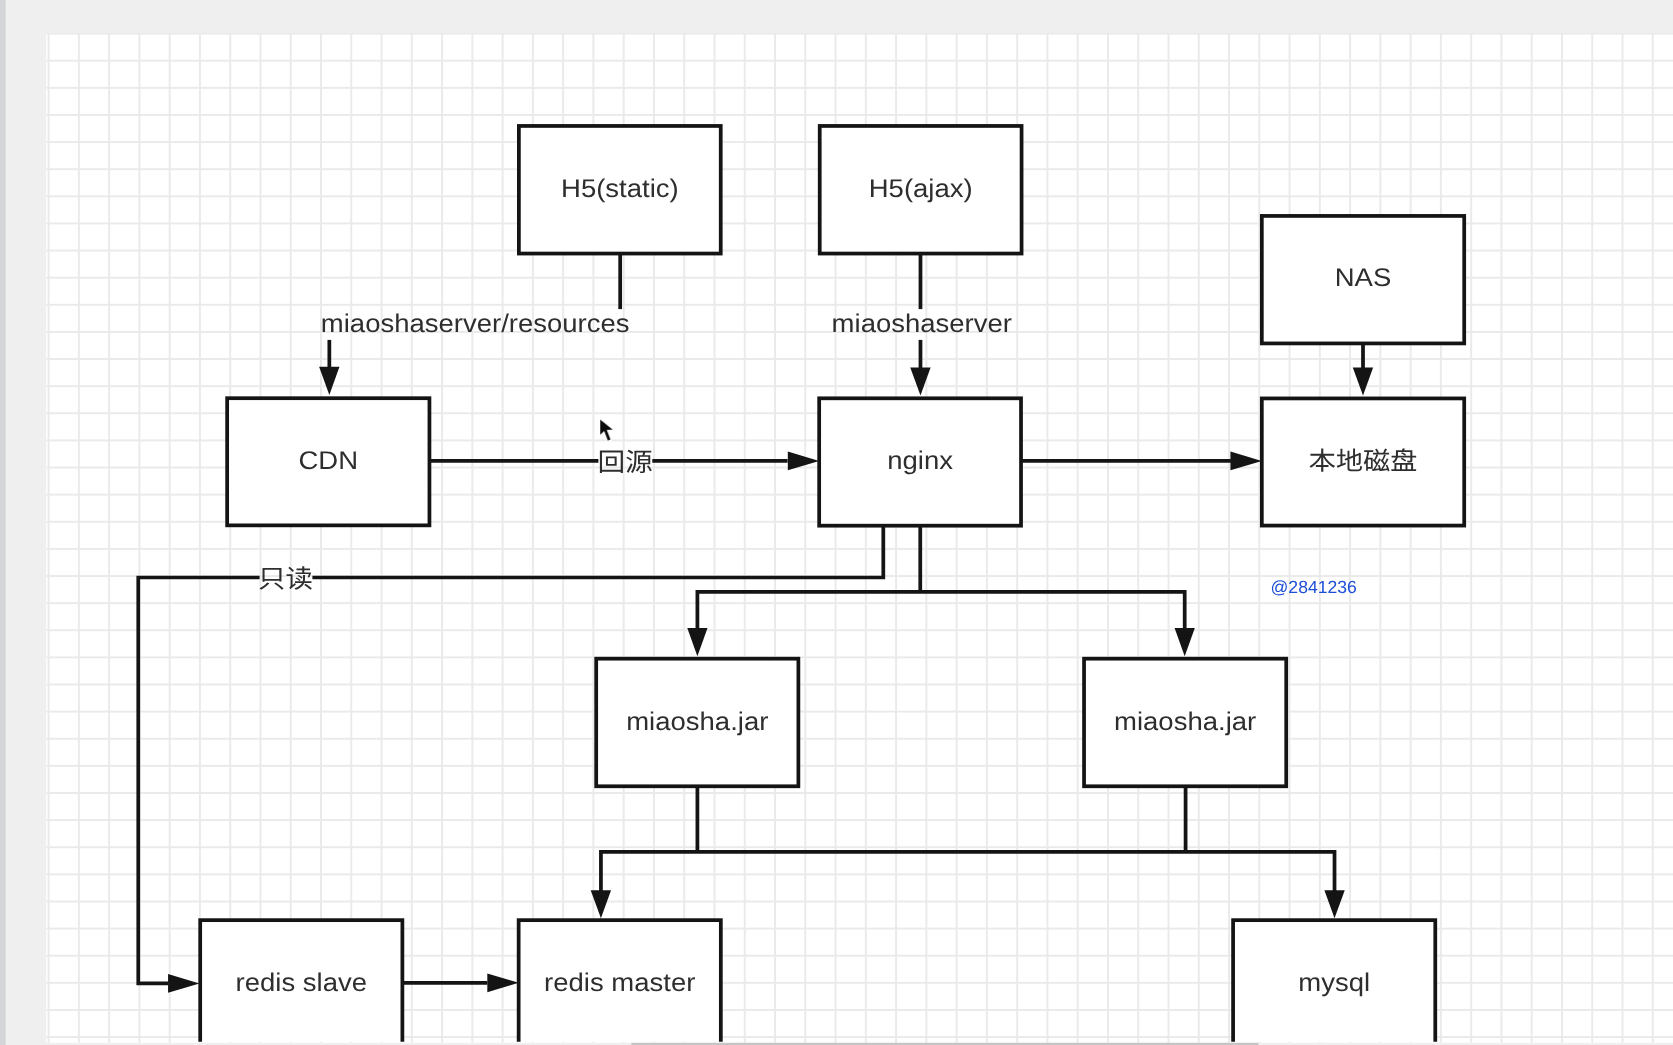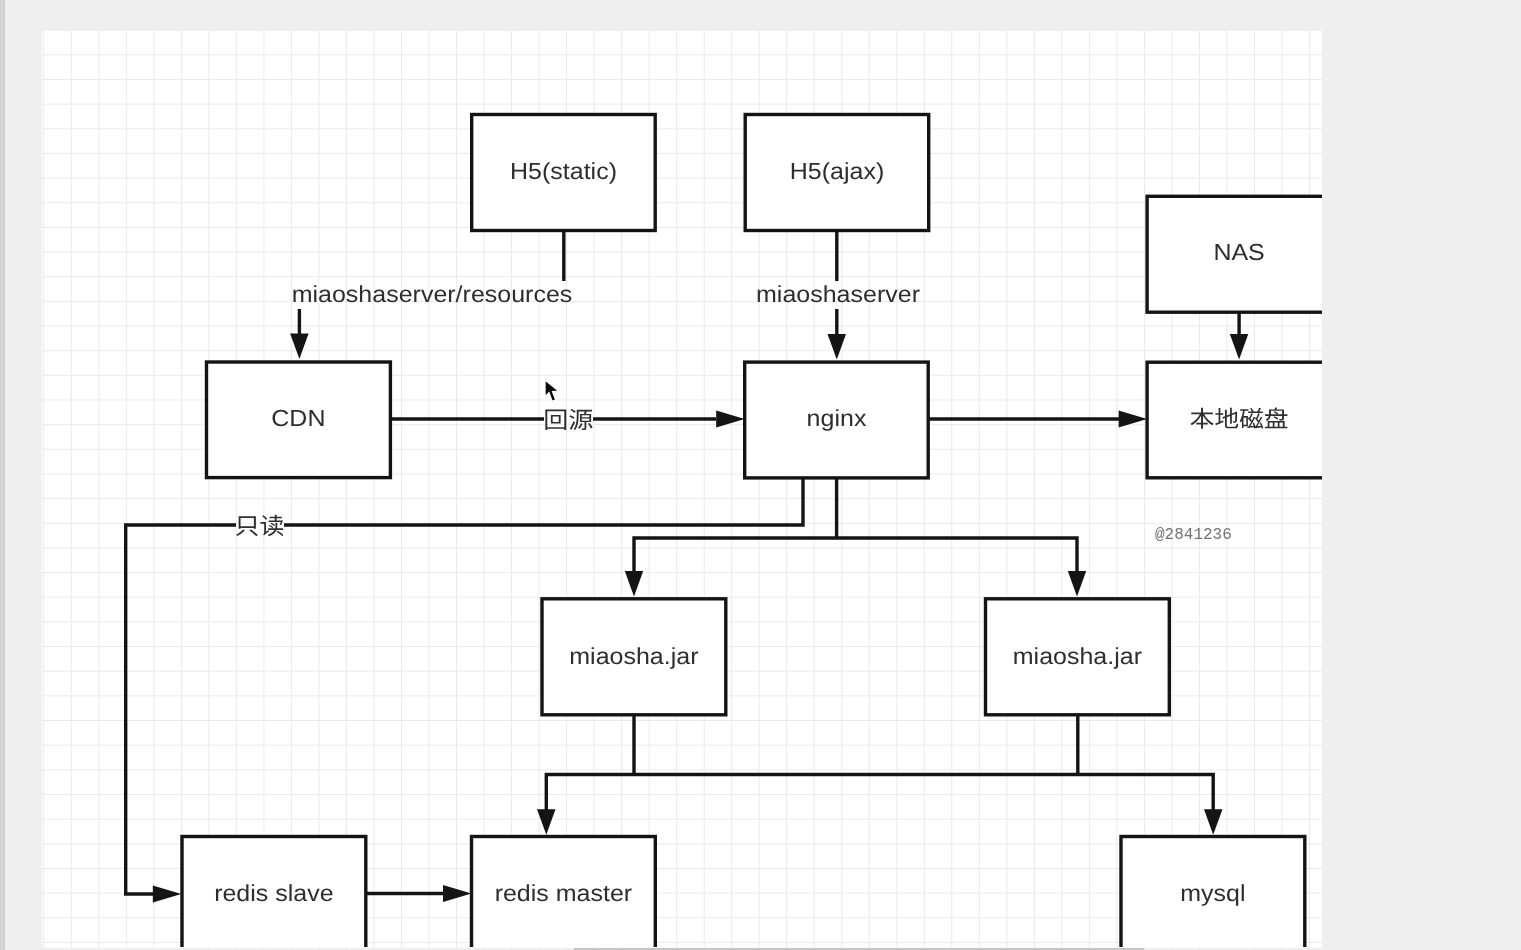--- a/index.html
+++ b/index.html
@@ -1,34 +1,34 @@
 <!DOCTYPE html>
 <html><head>
 <meta charset="utf-8">
 <title>miaosha architecture diagram</title>
 <style>
 html,body{margin:0;padding:0;width:1521px;height:950px;overflow:hidden;background:#efeff0;
  font-family:"Liberation Sans",sans-serif;}
-#root{position:relative;width:1322px;height:950px;overflow:hidden;background:#efeff0;}
+#root{position:relative;width:1521px;height:950px;overflow:hidden;background:#efeff0;}
 #leftedge{position:absolute;left:0;top:0;width:4px;height:950px;background:#d3d5d9;}
 #leftedge2{position:absolute;left:4px;top:0;width:1px;height:950px;background:#c9ced0;}
 #canvas{position:absolute;left:42px;top:29.8px;width:1479px;height:918px;background:#fff;overflow:hidden;}
 #gridlayer{position:absolute;left:0;top:0;width:1479px;height:921px;
  background-image:
    linear-gradient(to right,#eaeaeb 1.4px,transparent 1.4px),
    linear-gradient(to bottom,#eaeaeb 1.4px,transparent 1.4px);
  background-size:27.53px 24.67px;
  background-position:1.3px 24.3px;}
 svg#diagram{position:absolute;left:0;top:0;width:1521px;height:950px;transform:translateZ(0);}
 text{-webkit-font-smoothing:antialiased;text-rendering:geometricPrecision;}
 #root{-webkit-font-smoothing:antialiased;}
 .boxlabel{font-family:"Liberation Sans",sans-serif;font-size:25px;fill:#2e2e2e;text-anchor:middle;will-change:opacity;}
 .edgelabel{font-family:"Liberation Sans",sans-serif;font-size:25px;fill:#2e2e2e;text-anchor:middle;will-change:opacity;}
-#watermark{position:absolute;left:1155px;top:526px;font-size:16px;color:#737373;
- font-family:Liberation Mono, monospace;}
+#watermark{position:absolute;left:1155px;top:526px;font-size:16px;color:#1d4ed8;
+ font-family:Liberation Sans, sans-serif;}
 #scrollbar{position:absolute;left:573.8px;top:948px;width:570px;height:2px;background:#c5c5c5;}
 #cursor{position:absolute;left:542px;top:379px;}
 </style>
 </head>
 <body>
 
 <div id="root">
   <div id="leftedge"></div>
   <div id="leftedge2"></div>
   <div id="canvas">

